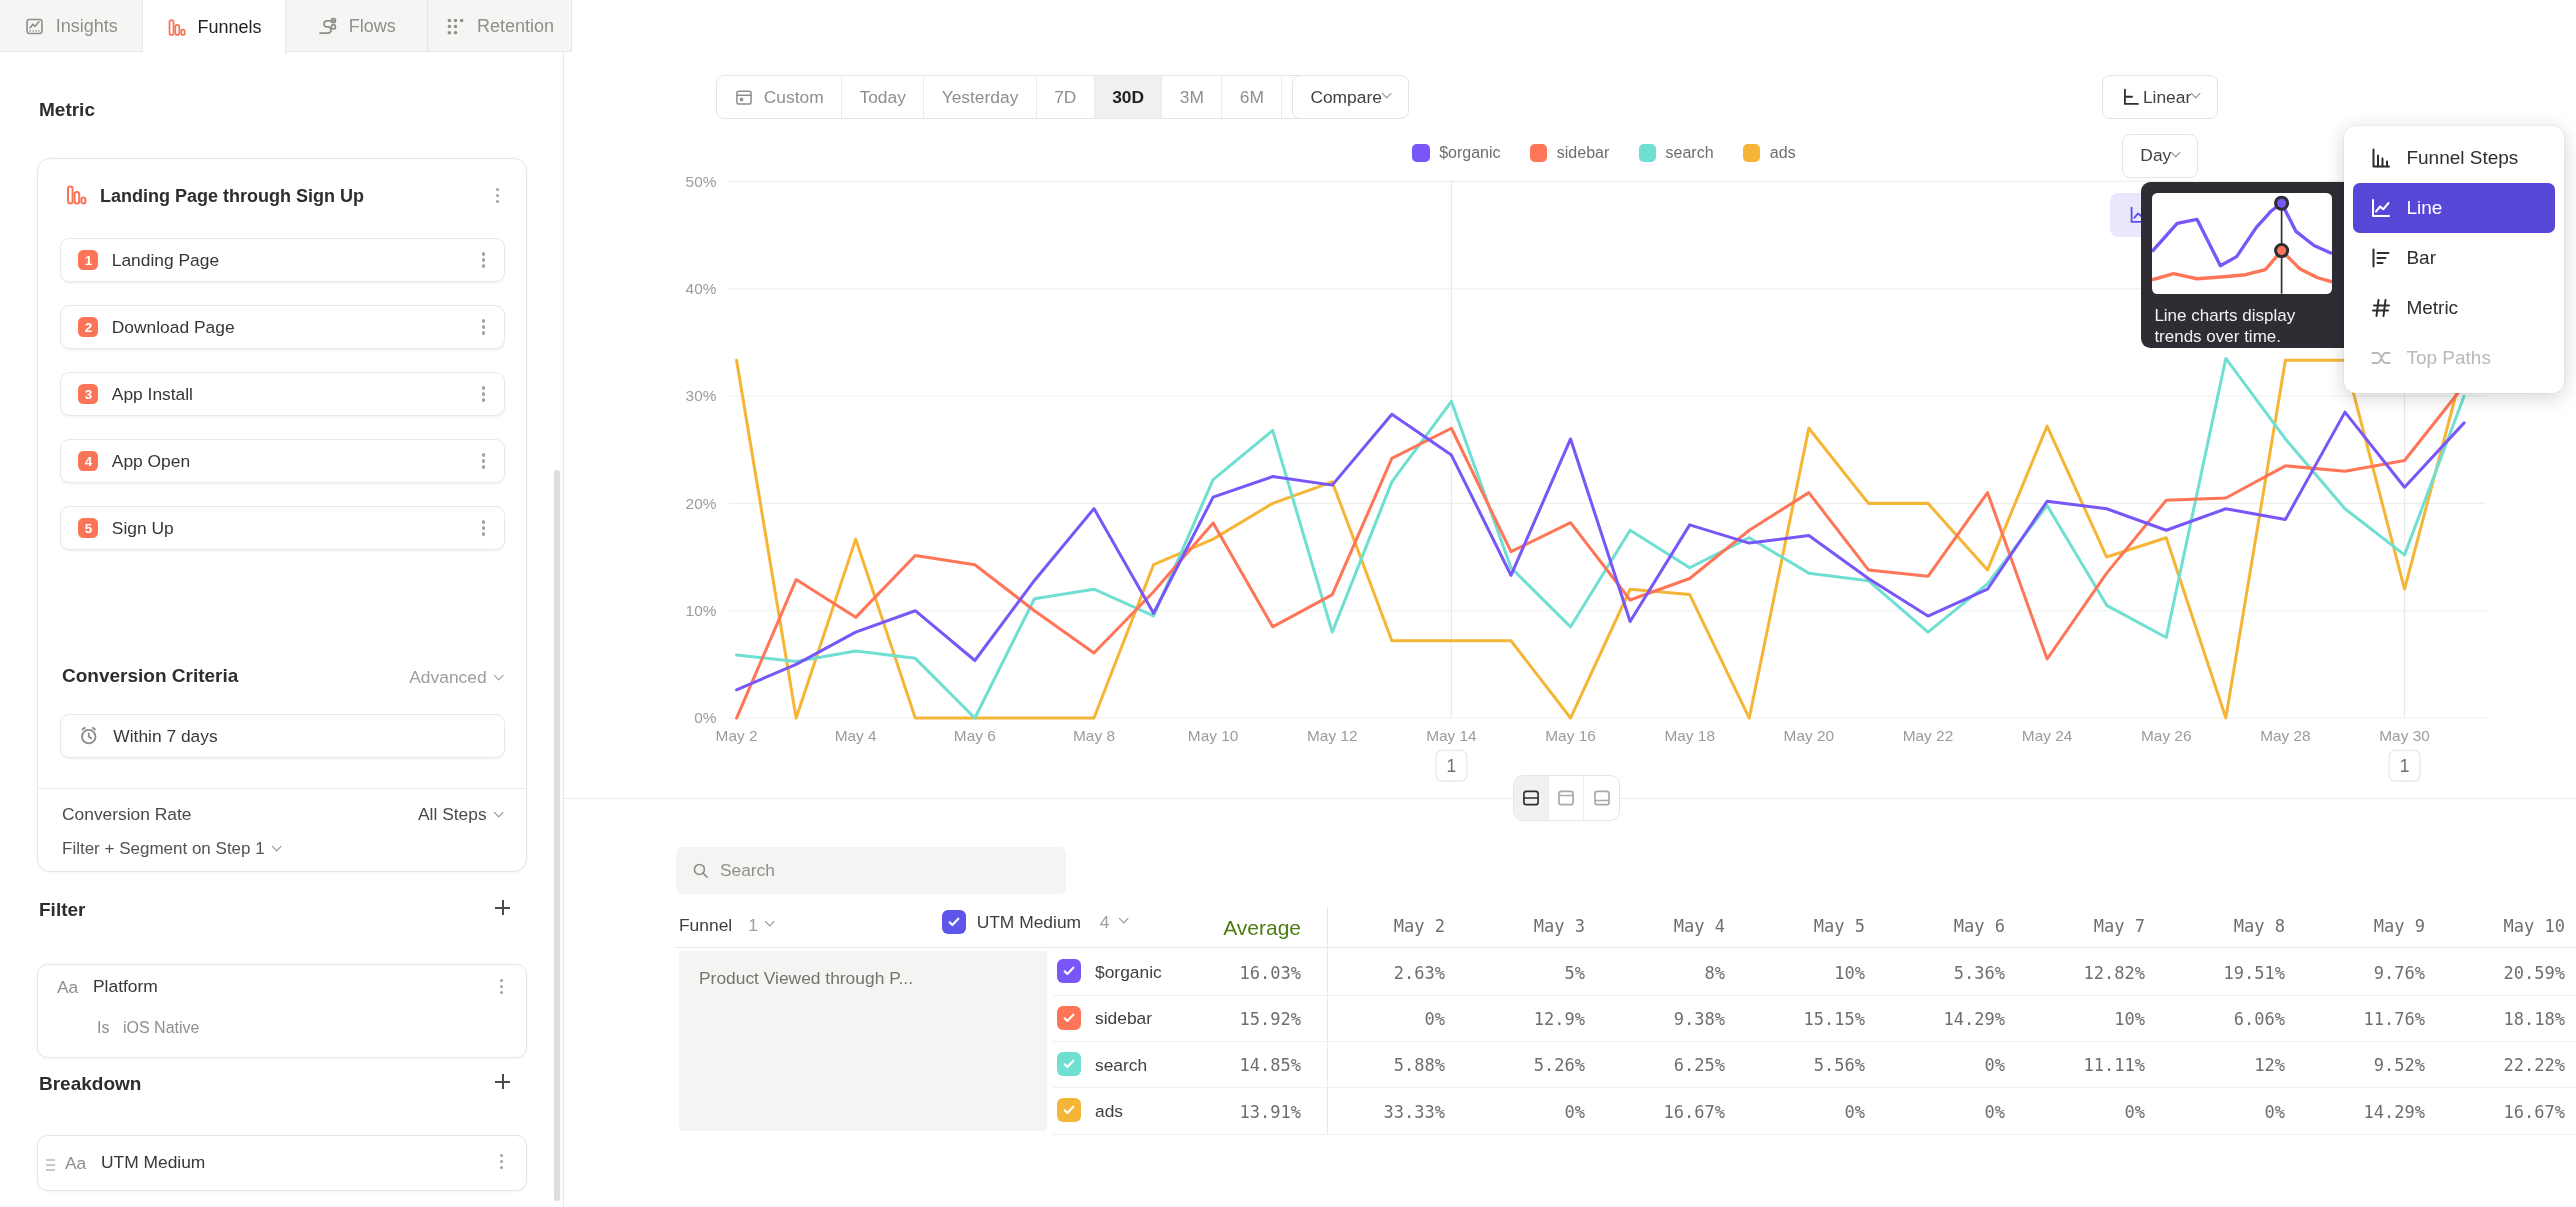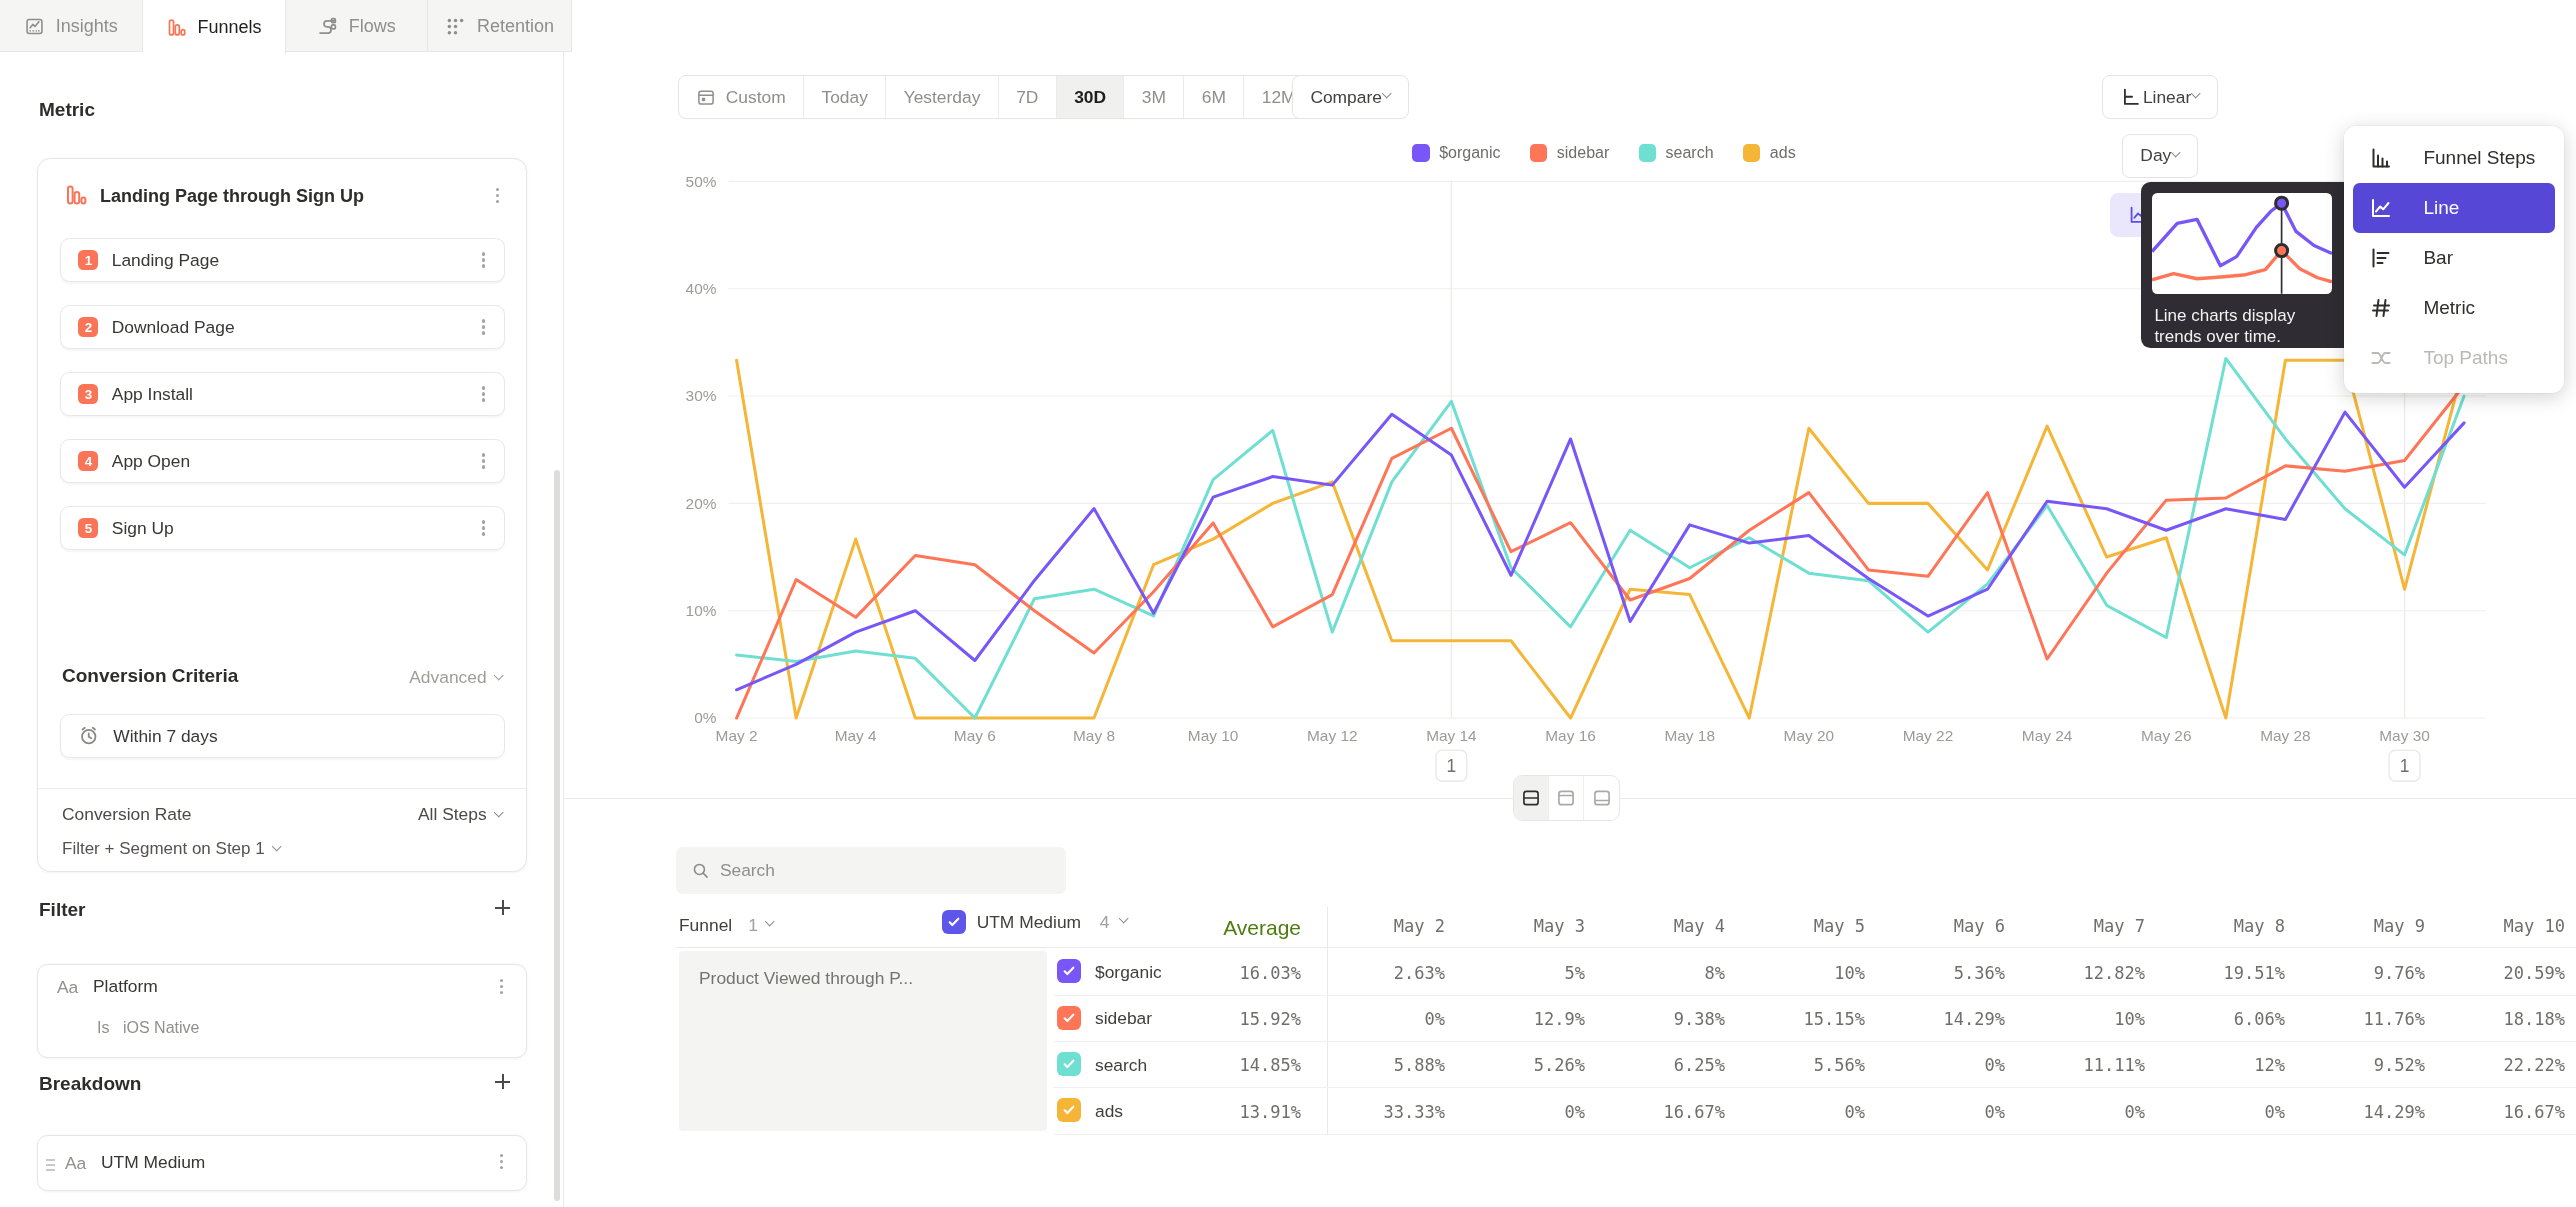--- a/index.html
+++ b/index.html
@@ -30,21 +30,21 @@
   .xicon { position:relative; width:13.4px; height:13.4px; color:#8f8f8c; cursor:pointer; }
   .xicon::before,.xicon::after { content:""; position:absolute; left:6px; top:-0.7px; width:1.7px; height:16px; background:currentColor; }
   .xicon::before { transform:rotate(45deg); } .xicon::after { transform:rotate(-45deg); }
   .drag { display:flex; flex-direction:column; gap:3.4px; }
   .drag i { display:block; width:9.4px; height:1.6px; background:#c9c9c6; }
   #side-scroll { left:554px; top:470px; width:6px; height:731px; background:#dddddb; border-radius:3.4px; z-index:21; }
 
   
   .btn { display:inline-flex; align-items:center; gap:1px; height:44px; padding:0 17.4px; border:0.7px solid #e4e4e2; border-radius:8px; background:#fff; font-size:17.4px; color:#414140; font-weight:500; cursor:pointer; }
   .btn .chev { color:#8e8e8b; margin-top:-2.7px; }
-  #seg { left:678px; top:75px; height:44px; border:0.7px solid #e4e4e2; border-radius:8px; background:#fff; display:flex; overflow:hidden; z-index:10; }
+  #seg { left:716px; top:75px; height:44px; border:0.7px solid #e4e4e2; border-radius:8px; background:#fff; display:flex; overflow:hidden; z-index:10; }
   .segcell { display:flex; align-items:center; justify-content:center; gap:9.4px; padding:0 17.4px; font-size:17.4px; color:#8e8e8b; border-right:0.7px solid #ebebe9; cursor:pointer; white-space:nowrap; }
   .segcell:last-child { border-right:none; }
   .segcell.active { background:#f0f0ee; color:#1f1f1e; font-weight:700; }
   .segcell .ticn { width:20px; height:20px; color:#8e8e8b; }
   #btn-line { background:#eae7fd; border-color:#eae7fd; color:#5b4ded; }
   #btn-line .chev { color:#5b4ded; }
   .bicn { width:21.5px; height:21.5px; display:inline-block; }
 
   
   #chart-svg { left:0; top:0; width:2576px; height:1208px; pointer-events:none; z-index:1; }
@@ -74,21 +74,21 @@
   .valcell  { text-align:right; font-size:17px; color:#6e6e6b; }
   .hgrid { display:grid; grid-template-columns:repeat(9,1fr); }
   .checkbox { width:24px; height:24px; border-radius:6px; display:flex; align-items:center; justify-content:center; cursor:pointer; }
   .checkbox svg { width:16px; height:16px; }
   #vline { left:1327px; top:907px; width:0.7px; height:227px; background:#e9e9e7; z-index:4; }
   .rowline { position:absolute; left:1053px; width:1523px; height:0.7px; background:#f0f0ee; z-index:4; }
   #funnel-cell { left:679px; top:951px; width:368px; height:180px; background:#f4f4f2; border-radius:4px; z-index:4; font-size:17.4px; color:#73736f; padding:17.4px 20px; }
 
   
   #menu { left:2344px; top:126px; width:220px; height:267px; background:#fff; border-radius:12px; box-shadow:0 4px 20px rgba(0,0,0,.18), 0 0 0 0.7px rgba(0,0,0,.04); z-index:70; padding:6.7px 0; }
-  .mitem { height:50px; display:flex; align-items:center; gap:30px; padding:0 16px; margin:0 9.4px; border-radius:6.7px; font-size:19px; font-weight:500; color:#2e2e2c; cursor:pointer; }
+  .mitem { height:50px; display:flex; align-items:center; gap:13px; padding:0 16px; margin:0 9.4px; border-radius:6.7px; font-size:19px; font-weight:500; color:#2e2e2c; cursor:pointer; }
   .mitem .micn { width:24px; height:24px; }
   .mitem.selected { background:#5747d6; color:#fff; }
   .mitem.disabled { color:#b9b9b6; cursor:default; }
 
   
   #tooltip { left:2141px; top:182px; width:217px; height:166px; background:#2f2d33; border-radius:9.4px; z-index:60; padding:10.7px; }
   #tooltip .arrow { position:absolute; right:-10px; top:14.8px; width:0; height:0; border-top:10px solid transparent; border-bottom:10px solid transparent; border-left:10.7px solid #2f2d33; }
   #minichart { width:180px; height:101px; background:#fff; border-radius:5.4px; }
   #tooltip .txt { color:#f2f2f0; font-size:17px; line-height:21px; margin-top:9.4px; padding:0 2.7px; }
 </style>

